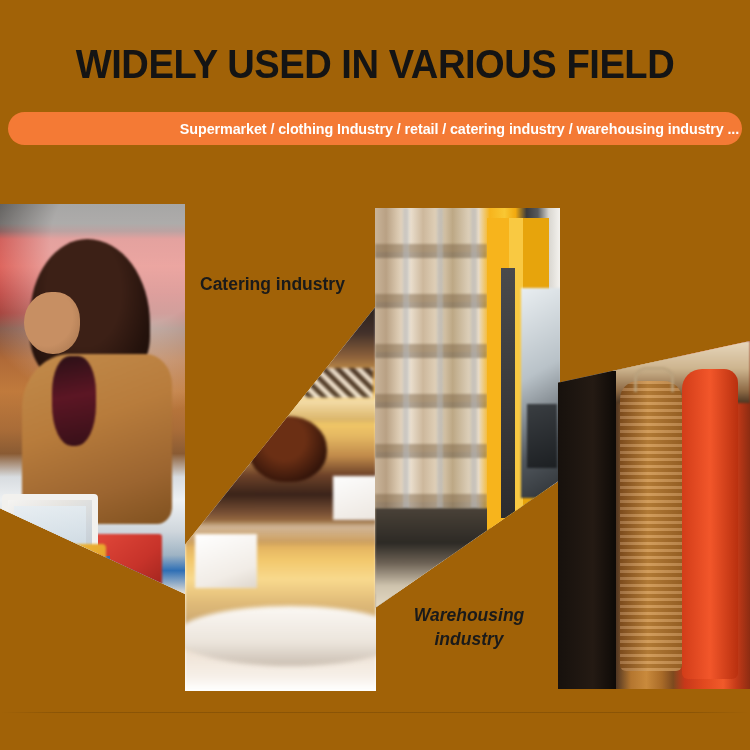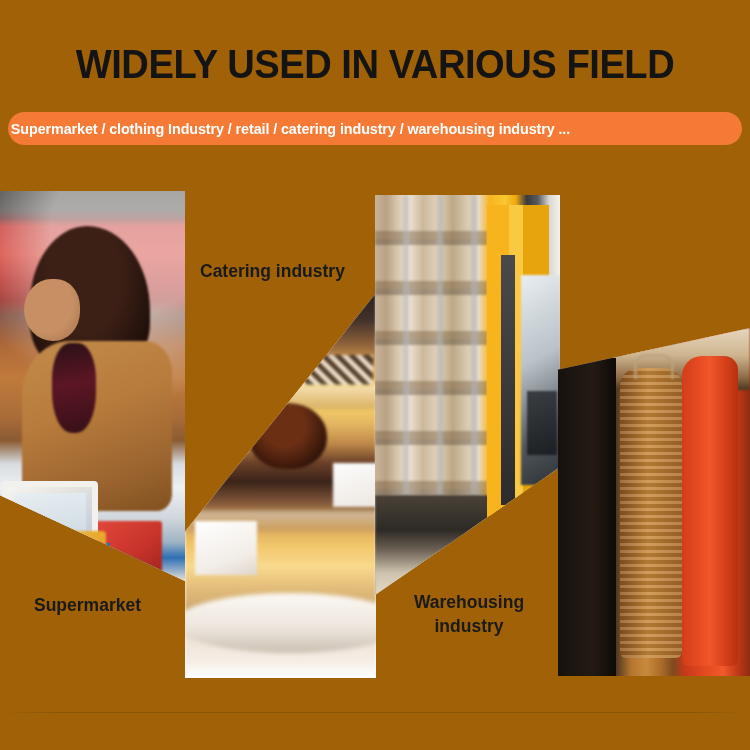--- a/index.html
+++ b/index.html
@@ -42,37 +42,37 @@
   .pill {
     position: absolute;
     top: 112px;
     left: 8px;
     width: 734px;
     height: 33px;
     border-radius: 17px;
     background: #F47A35;
     display: flex;
     align-items: center;
-    justify-content: flex-start;
+    justify-content: flex-end;
     box-sizing: border-box;
   }
   .pill-text {
     color: #ffffff;
     font-family: "Liberation Sans", sans-serif;
     font-weight: bold;
     font-size: 14.5px;
     letter-spacing: -0.1px;
     white-space: nowrap;
     transform: scaleX(0.99);
   }
 
   
   .collage {
     position: absolute;
-    top: 173px;
+    top: 186px;
     left: 0;
     width: 644px;
     height: 520px;
   }
 
   .panel {
     position: absolute;
     overflow: hidden;
     background: #ffffff;
   }
@@ -89,20 +89,21 @@
     font-weight: bold;
     font-size: 17.5px;
     color: #1a1a1a;
     line-height: 24px;
     white-space: nowrap;
   }
   .caption.two-line {
     white-space: normal;
     text-align: center;
     width: 130px;
+    font-style: italic;
   }
 
   
   #panel-supermarket {
     left: 0px;
     top: 18px;
     width: 185px;
     height: 390px;
     clip-path: polygon(0 0, 100% 0, 100% 100%, 100% 100%, 0 78%);
   }
@@ -499,21 +500,20 @@
       <div id="cl-top-shelf"></div>
       <div id="cl-black"></div>
       <div id="cl-knit"></div>
       <div id="cl-red"></div>
       <div id="cl-hanger"></div>
     </div>
 
     <div class="caption" id="cap-catering">Catering industry</div>
 
 
-    <div class="caption" id="cap-supermarket">Supermarket</div>
 
     <div class="caption two-line" id="cap-warehousing">Warehousing industry</div>
 
   </div>
 
   <div class="bottom-rule"></div>
 
 </div>
 
 </body></html>

